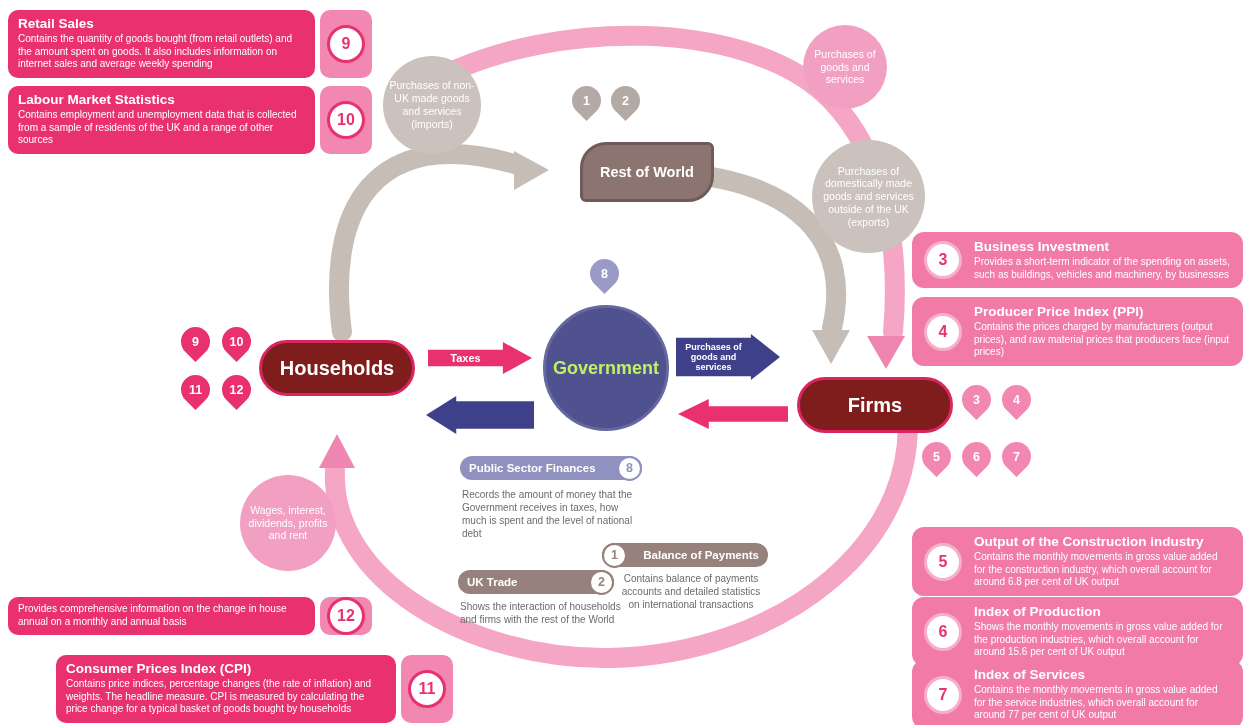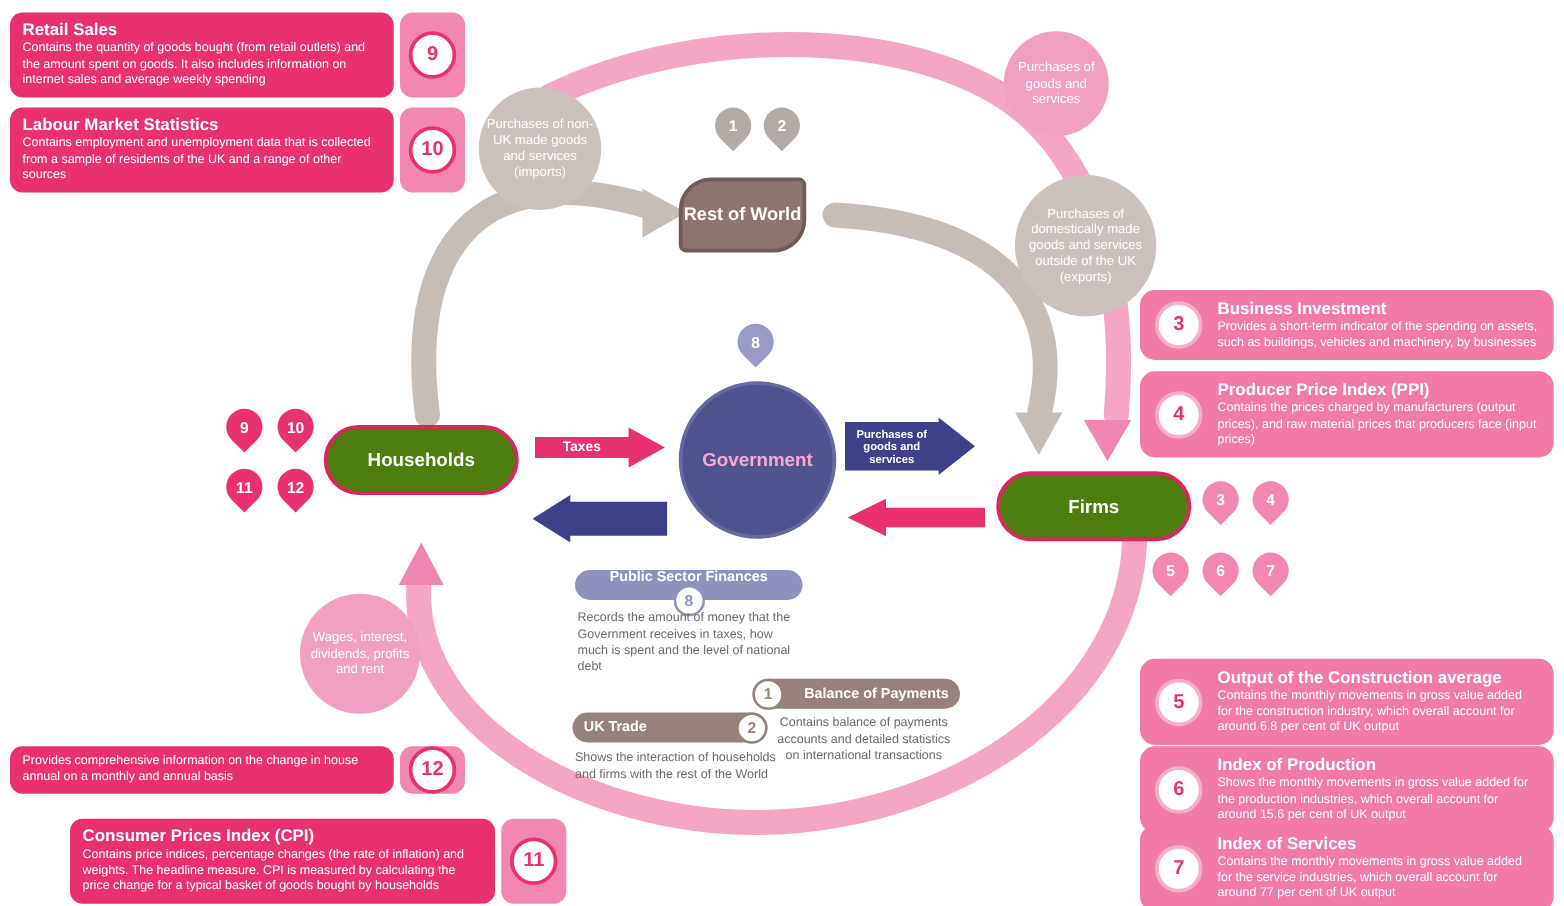--- a/index.html
+++ b/index.html
@@ -3,23 +3,23 @@
 <meta charset="utf-8">
 <style>
   html,body{margin:0;padding:0;}
   body{font-family:"Liberation Sans",sans-serif;background:#ffffff;}
   .canvas{position:relative;width:1251px;height:725px;background:#fff;overflow:hidden;}
   .canvas *{box-sizing:border-box;}
   .arcs{position:absolute;left:0;top:0;z-index:1;}
   .bubble{position:absolute;border-radius:50%;color:#fff;display:flex;align-items:center;justify-content:center;text-align:center;line-height:1.22;padding:6px;font-size:10.5px;z-index:2;}
   .b-pink{background:#F2A0C2;}
   .b-grey{background:#CBC2BD;}
-  .node-pill{position:absolute;background:#4d7c0f;border:3px solid #DB2560;border-radius:30px;color:#fff;font-weight:bold;font-size:15px;display:flex;align-items:center;justify-content:center;z-index:3;}
-  .node-gov{position:absolute;width:126px;height:126px;border-radius:50%;background:#50528F;border:3px solid #6668A0;color:#f9a8d4;font-weight:bold;font-size:15px;display:flex;align-items:center;justify-content:center;z-index:3;}
-  .node-row-shape{position:absolute;width:102px;height:60px;background:#8C7470;border:3px solid #6F5B57;border-radius:26px 6px 26px 6px;color:#fff;font-weight:bold;font-size:14.5px;display:flex;align-items:center;justify-content:center;z-index:3;}
+  .node-pill{position:absolute;background:#7f1d1d;border:3px solid #DB2560;border-radius:30px;color:#fff;font-weight:bold;font-size:20px;display:flex;align-items:center;justify-content:center;z-index:3;}
+  .node-gov{position:absolute;width:126px;height:126px;border-radius:50%;background:#50528F;border:3px solid #6668A0;color:#bef264;font-weight:bold;font-size:18px;display:flex;align-items:center;justify-content:center;z-index:3;}
+  .node-row-shape{position:absolute;width:134px;height:60px;background:#8C7470;border:3px solid #6F5B57;border-radius:26px 6px 26px 6px;color:#fff;font-weight:bold;font-size:14.5px;display:flex;align-items:center;justify-content:center;z-index:3;margin-left:37px;}
   .pin{position:absolute;width:29px;height:29px;border-radius:50% 50% 50% 0;transform:rotate(-45deg);z-index:4;}
   .pin>span{position:absolute;inset:0;display:flex;align-items:center;justify-content:center;transform:rotate(45deg);color:#fff;font-weight:bold;font-size:12.5px;}
   .p-grey{background:#B3A9A5;}
   .p-lav{background:#999BC6;}
   .p-deep{background:#E8316E;}
   .p-light{background:#F287B2;}
   .flow{position:absolute;color:#fff;font-weight:bold;display:flex;align-items:center;z-index:3;}
   .f-pink{background:#E8316E;}
   .f-blue{background:#3E4189;}
   .flow .lbl{text-align:center;line-height:1.12;}
@@ -53,21 +53,21 @@
     <polygon points="867,336 905,336 886,369" fill="#EF86B1"></polygon>
     <path d="M 905 395 C 930 540 780 655 610 658 C 470 660 330 580 335 470" fill="none" stroke="#F5A6C4" stroke-width="20" stroke-linecap="round"></path>
     <polygon points="319,468 355,468 337,434" fill="#EF86B1"></polygon>
     <path d="M 342 332 C 326 212 372 122 518 165" fill="none" stroke="#C7BDB7" stroke-width="20" stroke-linecap="round"></path>
     <polygon points="514,151 514,190 549,170" fill="#C7BDB7"></polygon>
     <path d="M 668 172 C 800 180 852 242 832 328" fill="none" stroke="#C7BDB7" stroke-width="20" stroke-linecap="round"></path>
     <polygon points="812,330 850,330 831,364" fill="#C7BDB7"></polygon>
   </svg>
 
   <div class="bubble b-pink" style="left:803px;top:25px;width:84px;height:84px;">Purchases of goods and services</div>
-  <div class="bubble b-grey" style="left:383px;top:70px;width:98px;height:98px;">Purchases of non-UK made goods and services (imports)</div>
+  <div class="bubble b-grey" style="left:383px;top:56px;width:98px;height:98px;">Purchases of non-UK made goods and services (imports)</div>
   <div class="bubble b-pink" style="left:240px;top:475px;width:96px;height:96px;">Wages, interest, dividends, profits and rent</div>
   <div class="bubble b-grey" style="left:812px;top:140px;width:113px;height:113px;">Purchases of domestically made goods and services outside of the UK (exports)</div>
 
   <div class="node-row-shape" style="left:543px;top:142px;">Rest of World</div>
   <div class="node-gov" style="left:543px;top:305px;">Government</div>
   <div class="node-pill" style="left:259px;top:340px;width:156px;height:56px;">Households</div>
   <div class="node-pill" style="left:797px;top:377px;width:156px;height:56px;">Firms</div>
 
   <div class="pin p-grey" style="left:572px;top:86px;">
       <span>1</span>
@@ -112,21 +112,21 @@
   <div class="flow f-blue dir-right thick" style="left:676px;top:334px;width:104px;height:46px;font-size:9px;">
       <span class="lbl">Purchases of goods and services</span>
     </div>
   <div class="flow f-blue dir-left mid" style="left:426px;top:396px;width:108px;height:38px;font-size:10px;">
       <span class="lbl">Social transfers</span>
     </div>
   <div class="flow f-pink dir-left thin" style="left:678px;top:399px;width:110px;height:30px;font-size:11px;">
       <span class="lbl">Taxes</span>
     </div>
 
-  <div class="ann-bar" style="left:460px;top:456px;width:182px;background:#8F92BF;flex-direction:column;">
+  <div class="ann-bar" style="left:460px;top:456px;width:182px;background:#8F92BF;">
     <span class="ann-label">Public Sector Finances</span>
     <span class="ann-circle" style="border-color:#8F92BF;color:#8F92BF;">8</span>
   </div>
   <div class="ann-body" style="left:462px;top:488px;width:180px;">Records the amount of money that the Government receives in taxes, how much is spent and the level of national debt</div>
 
   <div class="ann-bar" style="left:602px;top:543px;width:166px;background:#97817C;">
     <span class="ann-circle" style="border-color:#97817C;color:#97817C;">1</span>
     <span class="ann-label">Balance of Payments</span>
   </div>
   <div class="ann-body center" style="left:618px;top:572px;width:146px;">Contains balance of payments accounts and detailed statistics on international transactions</div>
@@ -188,21 +188,21 @@
     <div class="co-num">4</div>
     <div class="co-text">
       <div class="co-title">Producer Price Index (PPI)</div>
       <div class="co-body">Contains the prices charged by manufacturers (output prices), and raw material prices that producers face (input prices)</div>
     </div>
   </div>
 
   <div class="callout callout-right" style="left:912px;top:527px;width:331px;">
     <div class="co-num">5</div>
     <div class="co-text">
-      <div class="co-title">Output of the Construction average</div>
+      <div class="co-title">Output of the Construction industry</div>
       <div class="co-body">Contains the monthly movements in gross value added for the construction industry, which overall account for around 6.8 per cent of UK output</div>
     </div>
   </div>
 
   <div class="callout callout-right" style="left:912px;top:597px;width:331px;">
     <div class="co-num">6</div>
     <div class="co-text">
       <div class="co-title">Index of Production</div>
       <div class="co-body">Shows the monthly movements in gross value added for the production industries, which overall account for around 15.6 per cent of UK output</div>
     </div>

